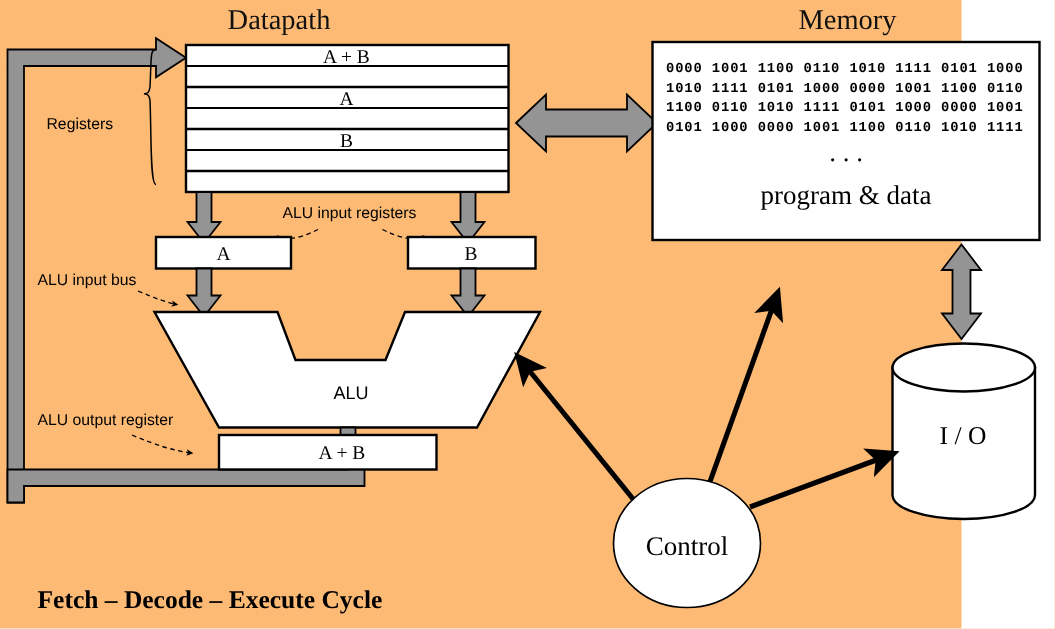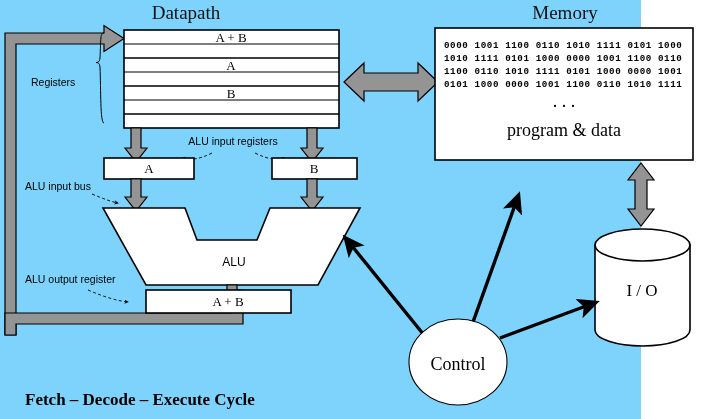--- a/index.html
+++ b/index.html
@@ -1,18 +1,18 @@
 <!DOCTYPE html>
 <html><head>
 <meta charset="utf-8">
 <style>
   html,body{margin:0;padding:0;background:#ffffff;}
   body{width:703px;height:419px;overflow:hidden;
        font-family:"Liberation Serif", serif;}
-  #root{position:relative;width:641px;height:419px;background:#7dd3fc;}
+  #root{position:relative;width:641px;height:419px;background:#fdba74;}
   svg{position:absolute;left:0;top:0;width:703px;height:419px;}
   .ttl{font-family:"Liberation Serif", serif;font-size:19px;fill:#111;text-anchor:middle;}
   .boxtxt{font-family:"Liberation Serif", serif;font-size:13px;fill:#000;text-anchor:middle;}
   .bigtxt{font-family:"Liberation Serif", serif;font-size:18px;fill:#000;text-anchor:middle;}
   .iotxt{font-family:"Liberation Serif", serif;font-size:17px;fill:#000;text-anchor:middle;}
   .anno{font-family:"Liberation Sans", sans-serif;font-size:10.5px;fill:#000;}
   .anno-c{font-family:"Liberation Sans", sans-serif;font-size:10.5px;fill:#000;text-anchor:middle;}
   .alulbl{font-family:"Liberation Sans", sans-serif;font-size:12px;fill:#000;text-anchor:middle;}
   .mem{font-family:"Liberation Mono", monospace;font-size:9.2px;fill:#000;font-weight:bold;letter-spacing:0.6px;}
   .caption{font-family:"Liberation Serif", serif;font-size:17px;font-weight:bold;fill:#000;}

